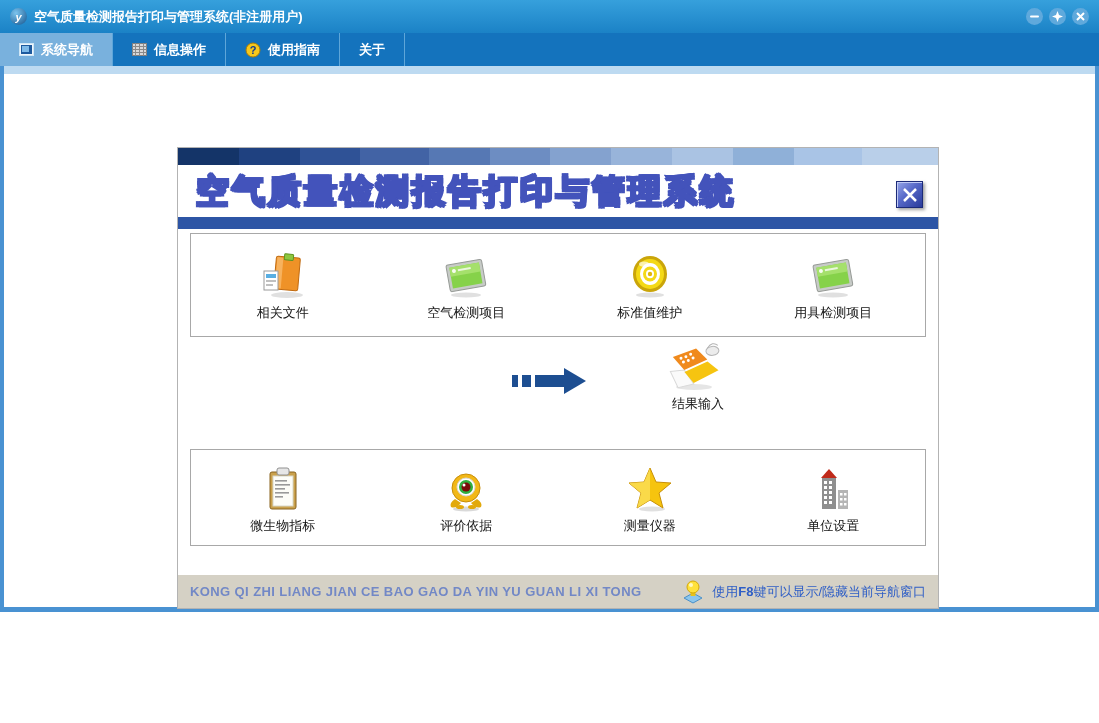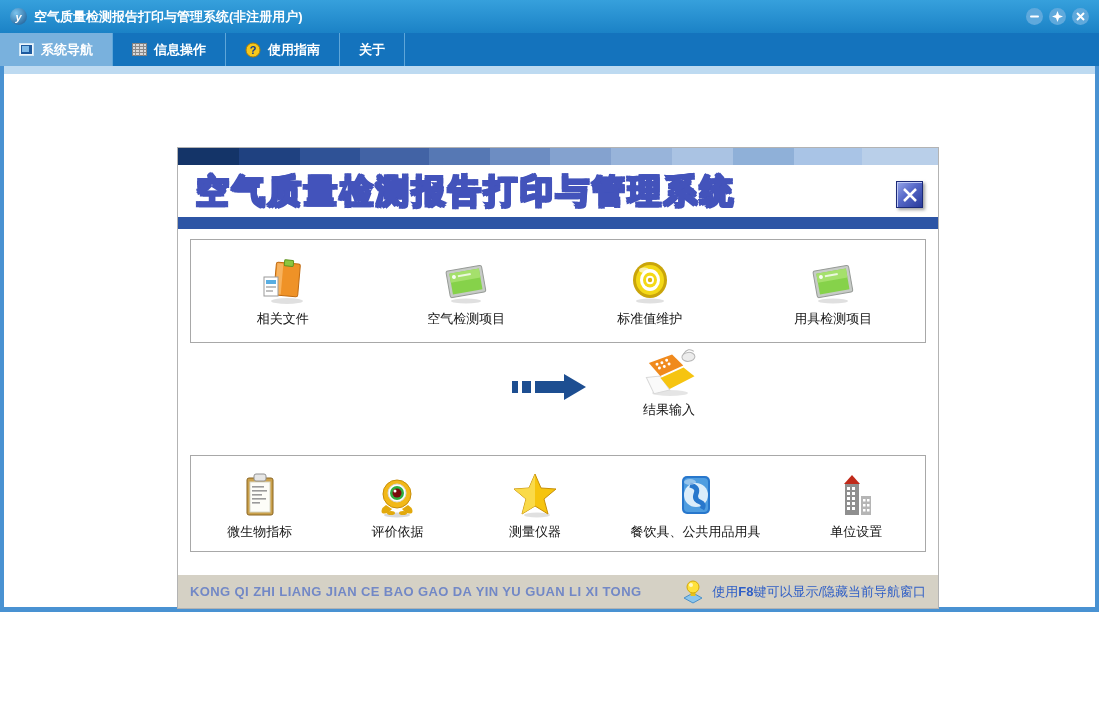--- a/index.html
+++ b/index.html
@@ -62,35 +62,35 @@
   }
   .pclose {
     position:absolute; right:15px; top:16px; width:27px; height:27px;
     background:linear-gradient(135deg,#97a6e8 0%, #5668c8 45%, #2a3b9a 100%);
     border:1px solid #1c2a78;
     box-shadow:2px 2px 3px rgba(110,110,110,.65), inset 1px 1px 0 #c0caf4;
     display:flex; align-items:center; justify-content:center; cursor:pointer;
   }
   .pblue { height:12px; background:#2d55a5; }
   .pbox {
-    margin:10px 12px 0; border:1px solid #a8a8a8;
+    margin:4px 12px 0; border:1px solid #a8a8a8;
     display:flex; justify-content:space-around; align-items:center;
   }
   .row1 { height:104px; }
   .row3 { height:97px; margin-top:0; }
   .pmid { height:112px; position:relative; }
   .nav-item {
     display:flex; flex-direction:column; align-items:center;
     cursor:pointer; min-width:84px;
   }
   .icn { height:52px; display:flex; align-items:flex-end; justify-content:center; }
   .lbl { font-size:13px; color:#141414; margin-top:4px; white-space:nowrap; }
   .mid-item-1 { position:absolute; left:196px; top:2px; width:90px; }
   .mid-arrow  { position:absolute; left:332px; top:28px; }
-  .mid-item-2 { position:absolute; left:436px; top:2px; width:110px; }
+  .mid-item-2 { position:absolute; left:436px; top:2px; width:110px;align-items:flex-end; }
   .pstatus {
     position:absolute; left:0; right:0; bottom:0; height:33px; background:#d5d1c5;
     display:flex; align-items:center; padding:0 12px;
   }
   .pinyin { font-weight:bold; font-size:13px; color:#7288c6; letter-spacing:.4px; }
   .hintgroup { margin-left:auto; display:flex; align-items:center; gap:8px;text-align:right; }
   .hint { font-size:13px; color:#2e5ec6; white-space:nowrap; }
   .hint .fkey { font-weight:bold; }
 </style>
 </head>
@@ -299,32 +299,20 @@
           </div>
           <div class="nav-item">
             <span class="icn">
               <svg width="52" height="48" viewBox="0 0 52 48">
                 <ellipse cx="28" cy="44" rx="13" ry="2.5" fill="#000" opacity="0.12"></ellipse>
                 <polygon points="26,3 32,17 47,18 35,28 39,43 26,35 13,43 17,28 5,18 20,17" fill="#f6c40e" stroke="#c89006"></polygon>
                 <polygon points="26,3 26,35 13,43 17,28 5,18 20,17" fill="#fbe25e" opacity="0.75"></polygon>
               </svg>
             </span>
             <span class="lbl">测量仪器</span>
-          </div>
-          <div class="nav-item">
-            <span class="icn">
-              <svg width="52" height="48" viewBox="0 0 52 48">
-                <rect x="12" y="5" width="28" height="38" rx="5" fill="#2877cc"></rect>
-                <rect x="14" y="7" width="24" height="34" rx="4" fill="#4f9de0"></rect>
-                <circle cx="26" cy="24" r="12" fill="#dcedfa"></circle>
-                <path d="M20 14 q9 2 6 9 q-2 6 4 8 q5 2 2 7" stroke="#2877cc" stroke-width="5" fill="none"></path>
-                <ellipse cx="20" cy="11" rx="6" ry="3" fill="#fff" opacity="0.4"></ellipse>
-              </svg>
-            </span>
-            <span class="lbl">餐饮具、公共用品用具</span>
           </div>
           <div class="nav-item">
             <span class="icn">
               <svg width="52" height="48" viewBox="0 0 52 48">
                 <polygon points="14,13 30,13 22,4" fill="#c02a1a"></polygon>
                 <rect x="15" y="13" width="14" height="31" fill="#8f8f8f"></rect>
                 <rect x="17" y="16" width="3" height="3" fill="#fff"></rect>
                   <rect x="22" y="16" width="3" height="3" fill="#fff"></rect>
                 <rect x="17" y="21" width="3" height="3" fill="#fff"></rect>
                   <rect x="22" y="21" width="3" height="3" fill="#fff"></rect>

